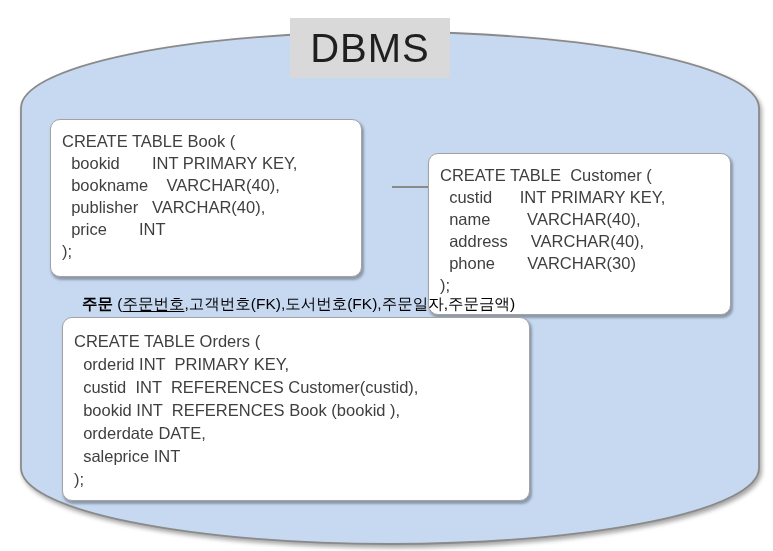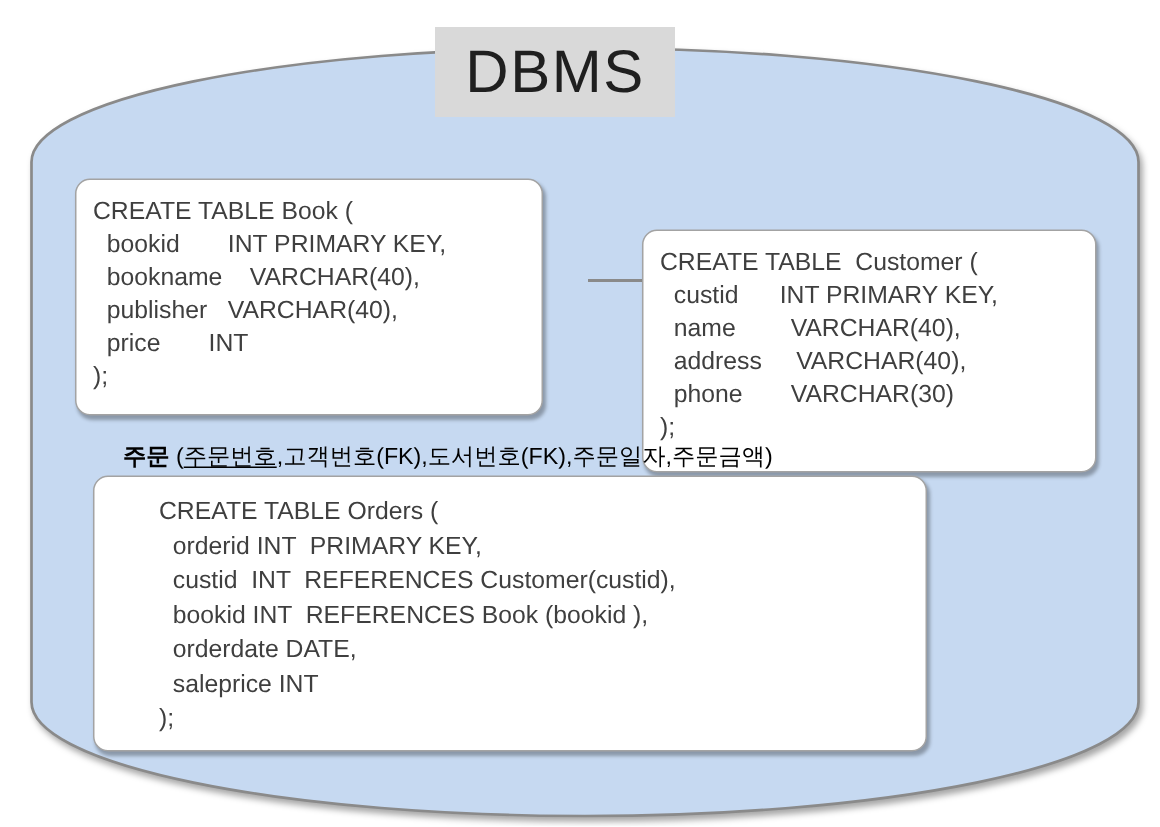--- a/index.html
+++ b/index.html
@@ -39,21 +39,21 @@
   .code-box{
     position:absolute;
     background:#FFFFFF;
     border:1.6px solid #A3A3A3;
     border-radius:10px;
     box-shadow:1.5px 2.5px 2.5px rgba(0,0,0,0.30);
     box-sizing:border-box;
   }
   #box-book{left:50px;top:119px;width:312px;height:158px;}
   #box-customer{left:428px;top:117px;width:303px;height:162px;margin-top:36px;}
-  #box-orders{left:62px;top:317px;width:556px;height:184px;padding-left:32px;}
+  #box-orders{left:62px;top:317px;width:468px;height:184px;}
   .sql-code{
     white-space:pre;
     font-size:16.5px;
     line-height:22px;
     color:#3F3F3F;
     padding:10px 0 0 11px;
   }
   #box-orders .sql-code{line-height:23px;padding-top:12px;}
   .connector{
     position:absolute;

